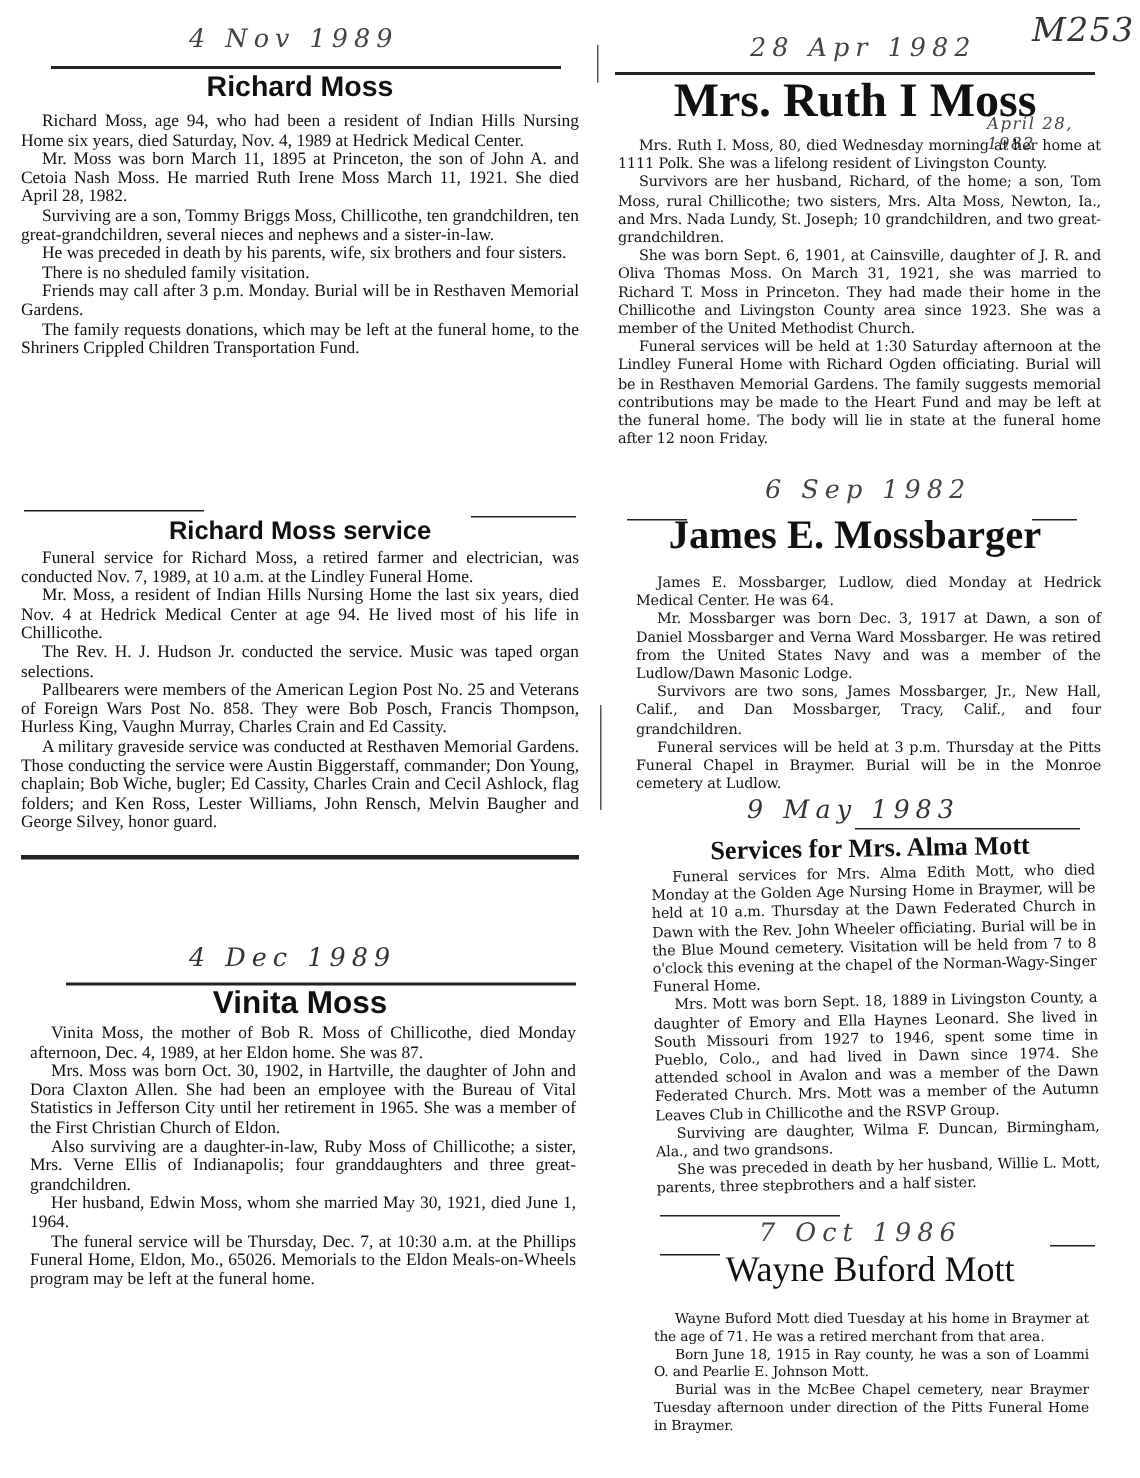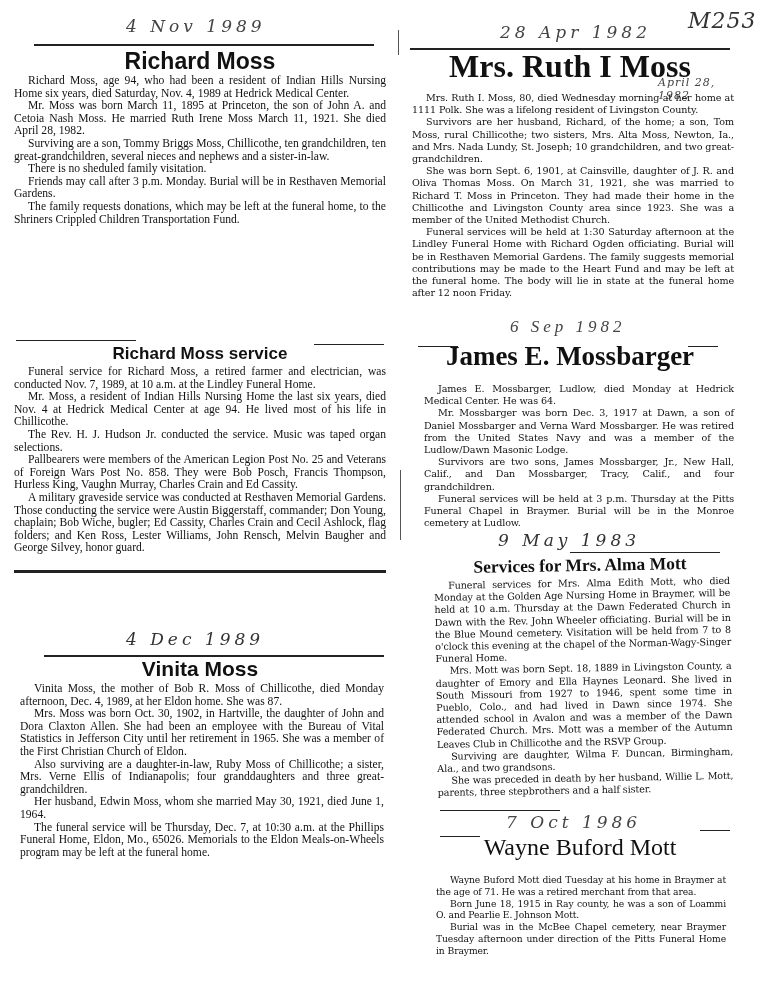--- a/index.html
+++ b/index.html
@@ -15,25 +15,26 @@
   .newsp { font-family: "DejaVu Serif", serif; font-size: 9.6px; line-height: 12.2px; letter-spacing: -0.1px; }
 </style>
 </head>
 <body>
 
 <div class="hand" style="left:688px;top:8px;font-size:22px;letter-spacing:1px;color:#333;">M253</div>
 
 <div class="clip" style="left:14px;top:10px;width:372px;">
   <div class="hand" style="left:112px;top:6px;">4 Nov 1989</div>
   <div class="rule" style="left:20px;top:34px;width:340px;"></div>
-  <h1 class="head-sans" style="position:absolute;left:0;top:38px;width:372px;font-size:23px;">Richard Moss</h1>
+  <h1 class="head-sans" style="position:absolute;left:0;top:38px;width:372px;font-size:19px;">Richard Moss</h1>
   <div class="body-text times" style="position:absolute;left:0;top:65px;width:372px;">
     <p>Richard Moss, age 94, who had been a resident of Indian Hills Nursing Home six years, died Saturday, Nov. 4, 1989 at Hedrick Medical Center.</p>
     <p>Mr. Moss was born March 11, 1895 at Princeton, the son of John A. and Cetoia Nash Moss. He married Ruth Irene Moss March 11, 1921. She died April 28, 1982.</p>
     <p>Surviving are a son, Tommy Briggs Moss, Chillicothe, ten grandchildren, ten great-grandchildren, several nieces and nephews and a sister-in-law.</p>
+    <p>He was preceded in death by his parents, wife, six brothers and four sisters.</p>
     <p>There is no sheduled family visitation.</p>
     <p>Friends may call after 3 p.m. Monday. Burial will be in Resthaven Memorial Gardens.</p>
     <p>The family requests donations, which may be left at the funeral home, to the Shriners Crippled Children Transportation Fund.</p>
   </div>
 </div>
 
 <div class="clip" style="left:14px;top:338px;width:372px;">
   <div class="rule thin" style="left:2px;top:2px;width:120px;"></div>
   <div class="rule thin" style="left:300px;top:6px;width:70px;"></div>
   <h2 class="head-sans" style="position:absolute;left:0;top:6px;width:372px;font-size:17px;">Richard Moss service</h2>
@@ -70,21 +71,21 @@
   <div class="hand" style="left:248px;top:66px;font-size:11px;letter-spacing:1px;">April 28, 1982</div>
   <div class="body-text newsp" style="position:absolute;left:2px;top:82px;width:322px;">
     <p>Mrs. Ruth I. Moss, 80, died Wednesday morning at her home at 1111 Polk. She was a lifelong resident of Livingston County.</p>
     <p>Survivors are her husband, Richard, of the home; a son, Tom Moss, rural Chillicothe; two sisters, Mrs. Alta Moss, Newton, Ia., and Mrs. Nada Lundy, St. Joseph; 10 grandchildren, and two great-grandchildren.</p>
     <p>She was born Sept. 6, 1901, at Cainsville, daughter of J. R. and Oliva Thomas Moss. On March 31, 1921, she was married to Richard T. Moss in Princeton. They had made their home in the Chillicothe and Livingston County area since 1923. She was a member of the United Methodist Church.</p>
     <p>Funeral services will be held at 1:30 Saturday afternoon at the Lindley Funeral Home with Richard Ogden officiating. Burial will be in Resthaven Memorial Gardens. The family suggests memorial contributions may be made to the Heart Fund and may be left at the funeral home. The body will lie in state at the funeral home after 12 noon Friday.</p>
   </div>
 </div>
 
 <div class="clip" style="left:410px;top:315px;width:340px;">
-  <div class="hand" style="left:100px;top:2px;font-family:Liberation Serif, serif;">6 Sep 1982</div>
+  <div class="hand" style="left:100px;top:2px;">6 Sep 1982</div>
   <div class="rule thin" style="left:8px;top:31px;width:40px;"></div>
   <div class="rule thin" style="left:278px;top:31px;width:30px;"></div>
   <h1 class="head-serif" style="position:absolute;left:0;top:26px;width:320px;font-size:27px;">James E. Mossbarger</h1>
   <div class="body-text newsp" style="position:absolute;left:14px;top:68px;width:310px;">
     <p>James E. Mossbarger, Ludlow, died Monday at Hedrick Medical Center. He was 64.</p>
     <p>Mr. Mossbarger was born Dec. 3, 1917 at Dawn, a son of Daniel Mossbarger and Verna Ward Mossbarger. He was retired from the United States Navy and was a member of the Ludlow/Dawn Masonic Lodge.</p>
     <p>Survivors are two sons, James Mossbarger, Jr., New Hall, Calif., and Dan Mossbarger, Tracy, Calif., and four grandchildren.</p>
     <p>Funeral services will be held at 3 p.m. Thursday at the Pitts Funeral Chapel in Braymer. Burial will be in the Monroe cemetery at Ludlow.</p>
   </div>
 </div>

